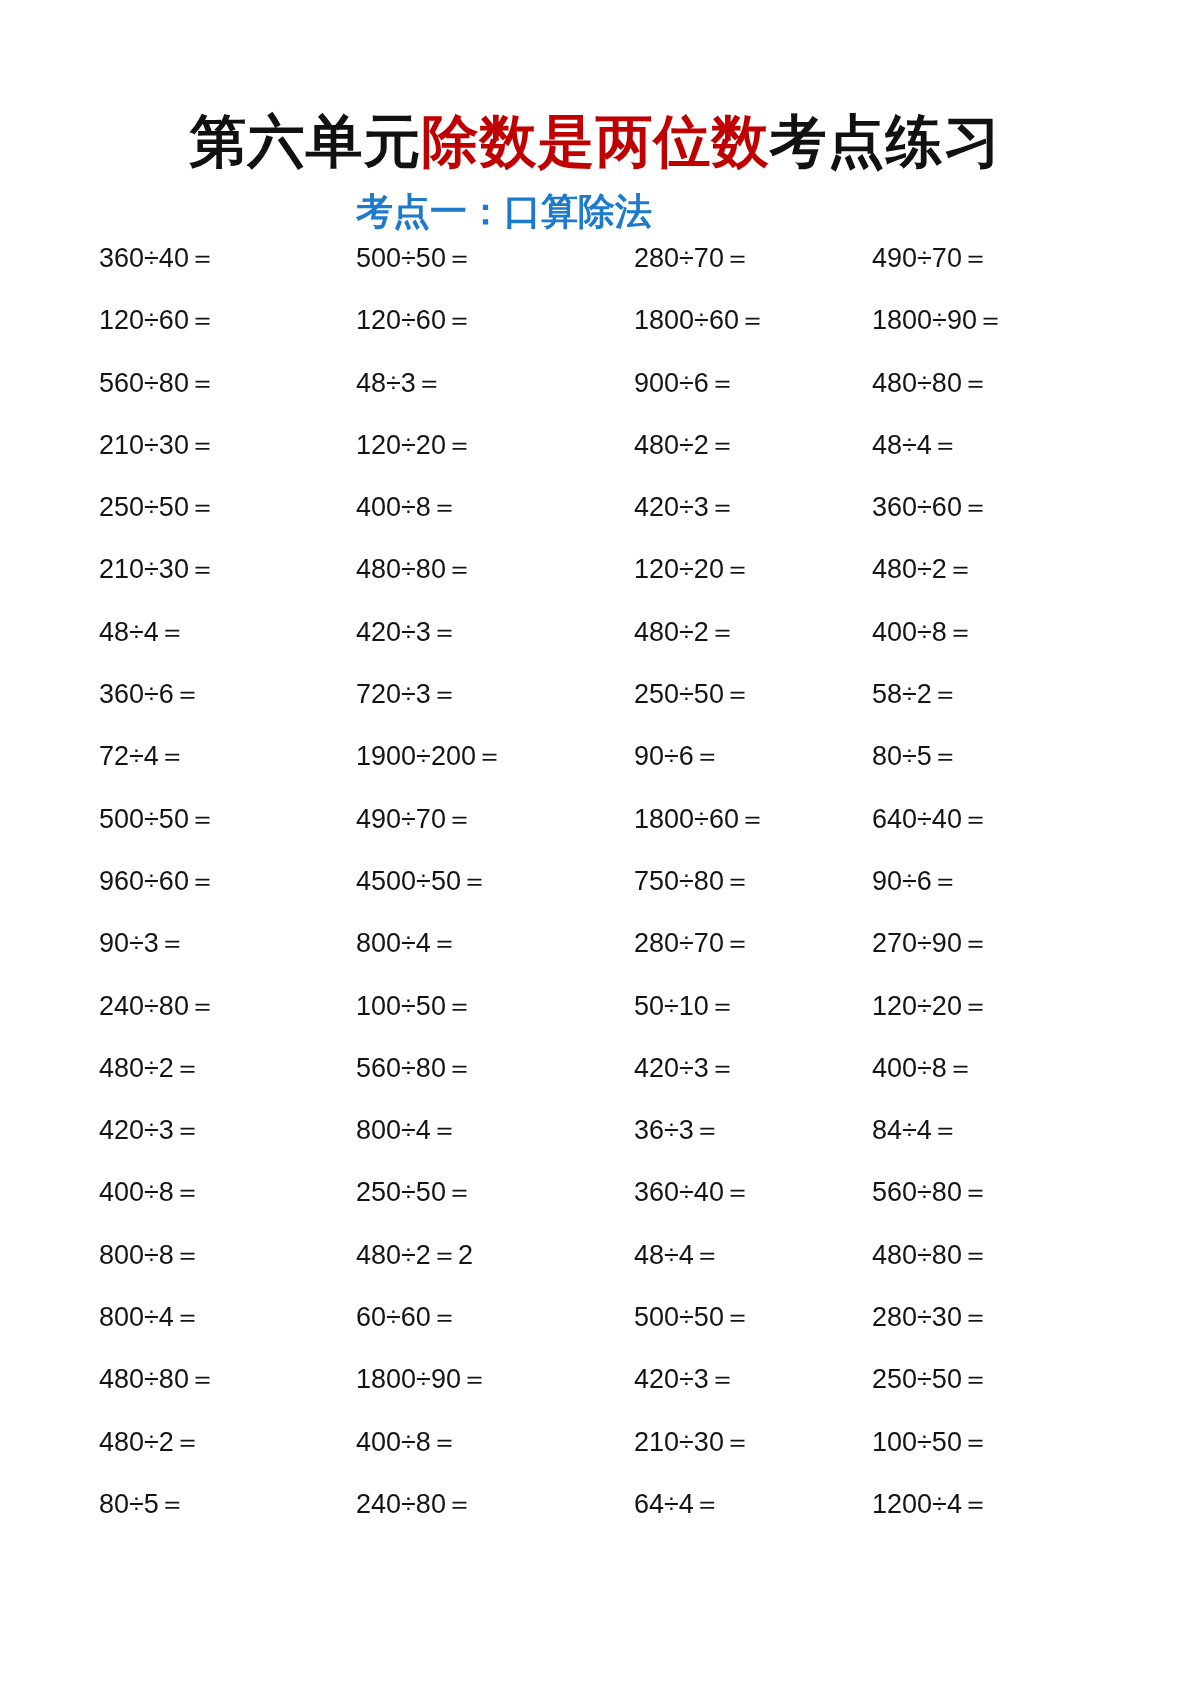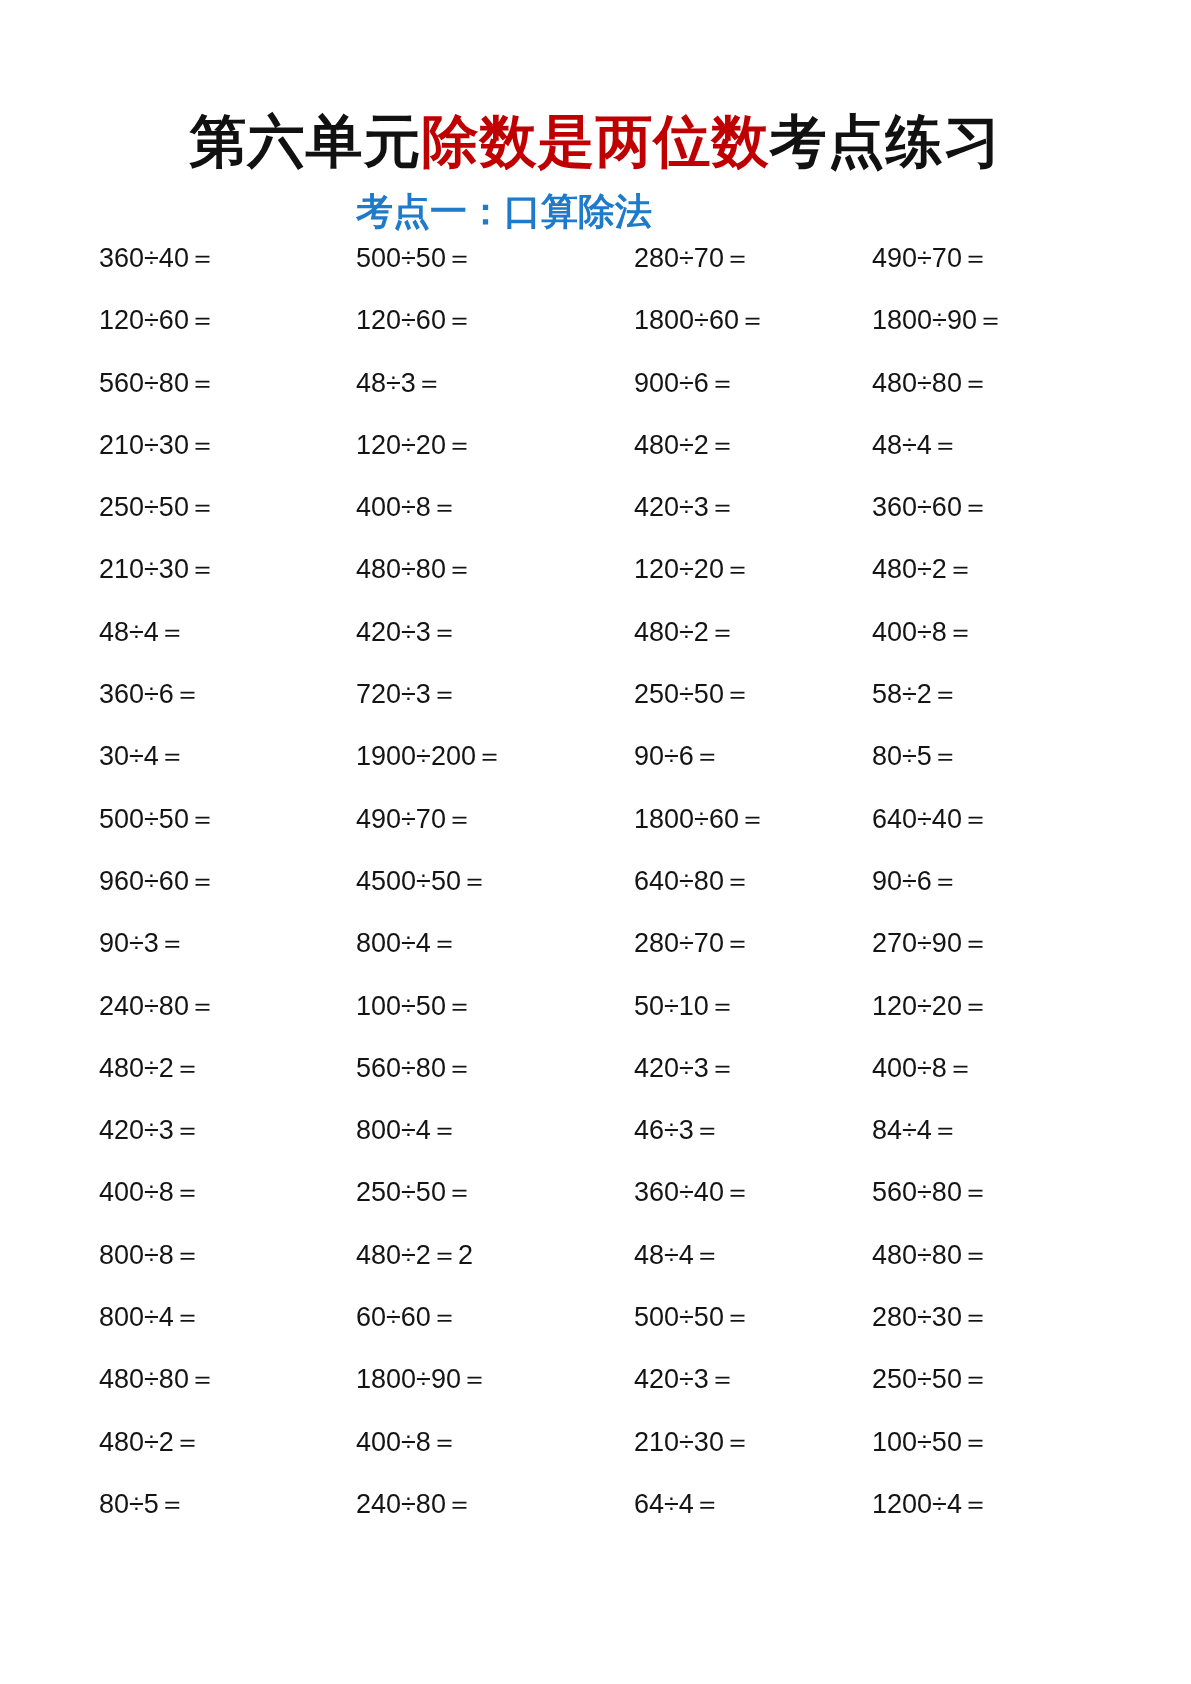--- a/index.html
+++ b/index.html
@@ -118,35 +118,35 @@
       <div class="cell c2">480÷2＝</div>
       <div class="cell c3">400÷8＝</div>
     </div>
     <div class="row">
       <div class="cell c0">360÷6＝</div>
       <div class="cell c1">720÷3＝</div>
       <div class="cell c2">250÷50＝</div>
       <div class="cell c3">58÷2＝</div>
     </div>
     <div class="row">
-      <div class="cell c0">30÷4＝</div>
+      <div class="cell c0">72÷4＝</div>
       <div class="cell c1">1900÷200＝</div>
       <div class="cell c2">90÷6＝</div>
       <div class="cell c3">80÷5＝</div>
     </div>
     <div class="row">
       <div class="cell c0">500÷50＝</div>
       <div class="cell c1">490÷70＝</div>
       <div class="cell c2">1800÷60＝</div>
       <div class="cell c3">640÷40＝</div>
     </div>
     <div class="row">
       <div class="cell c0">960÷60＝</div>
       <div class="cell c1">4500÷50＝</div>
-      <div class="cell c2">640÷80＝</div>
+      <div class="cell c2">750÷80＝</div>
       <div class="cell c3">90÷6＝</div>
     </div>
     <div class="row">
       <div class="cell c0">90÷3＝</div>
       <div class="cell c1">800÷4＝</div>
       <div class="cell c2">280÷70＝</div>
       <div class="cell c3">270÷90＝</div>
     </div>
     <div class="row">
       <div class="cell c0">240÷80＝</div>
@@ -156,21 +156,21 @@
     </div>
     <div class="row">
       <div class="cell c0">480÷2＝</div>
       <div class="cell c1">560÷80＝</div>
       <div class="cell c2">420÷3＝</div>
       <div class="cell c3">400÷8＝</div>
     </div>
     <div class="row">
       <div class="cell c0">420÷3＝</div>
       <div class="cell c1">800÷4＝</div>
-      <div class="cell c2">46÷3＝</div>
+      <div class="cell c2">36÷3＝</div>
       <div class="cell c3">84÷4＝</div>
     </div>
     <div class="row">
       <div class="cell c0">400÷8＝</div>
       <div class="cell c1">250÷50＝</div>
       <div class="cell c2">360÷40＝</div>
       <div class="cell c3">560÷80＝</div>
     </div>
     <div class="row">
       <div class="cell c0">800÷8＝</div>

